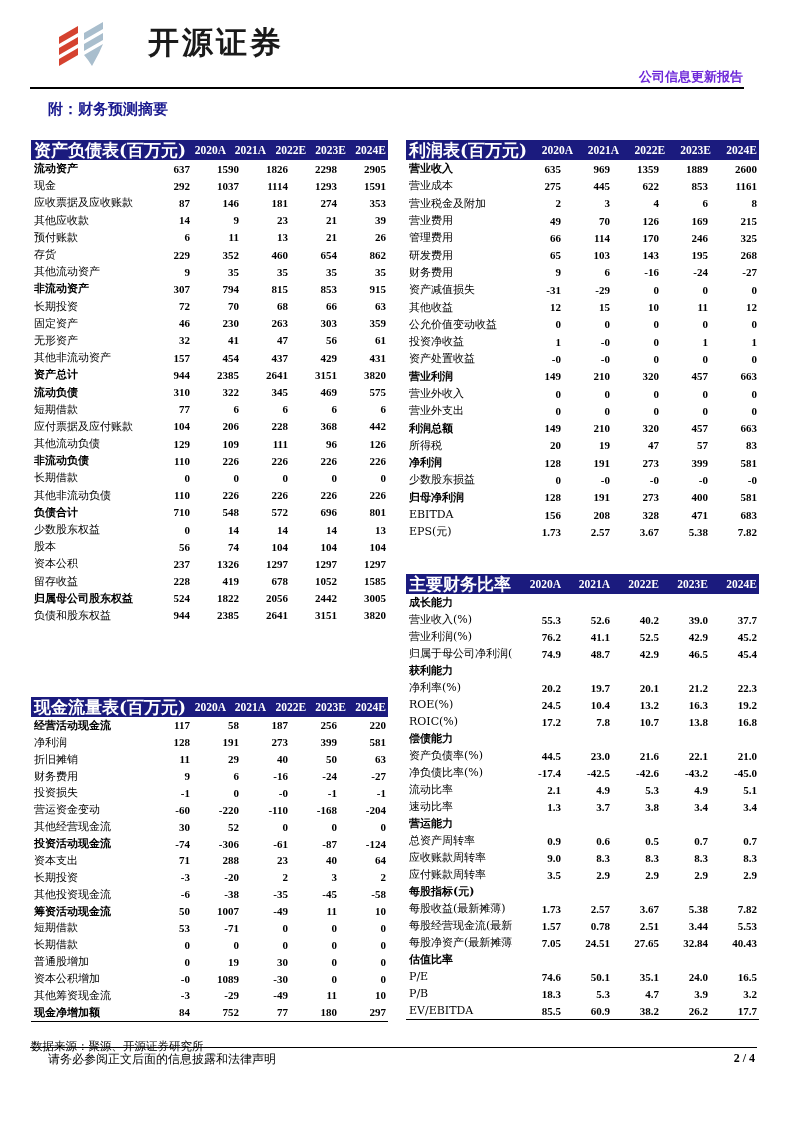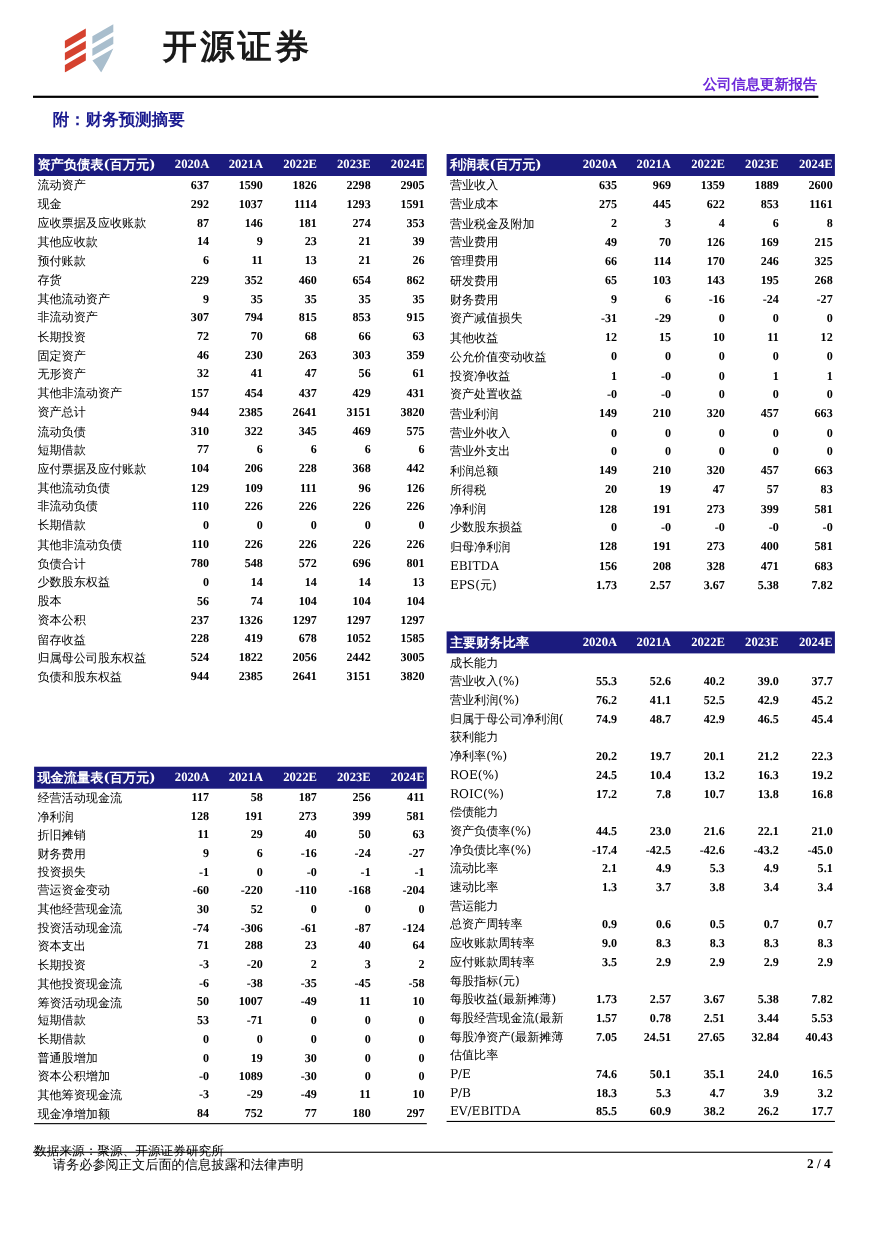--- a/index.html
+++ b/index.html
@@ -15,26 +15,26 @@
   
   .logo{position:absolute;left:56px;top:20px;display:flex;align-items:center;}
   .logo svg{display:block;margin-right:10px;}
   .brand-name{font-size:31px;font-weight:900;color:#1a1a1a;letter-spacing:3px;font-family:"DejaVu Sans",sans-serif;margin-left:28px;}
   .report-type{position:absolute;right:50px;top:68px;font-size:13px;font-weight:bold;color:#6d28d9;}
   .header-rule{position:absolute;left:30px;top:87px;width:714px;border-top:2px solid #000;}
   .section-title{position:absolute;left:48px;top:100px;font-size:15px;font-weight:bold;color:var(--title-blue);}
   
   .tbl{position:absolute;}
   .t-head{background:var(--navy);color:#fff;display:flex;align-items:center;height:20px;padding:0 2px 0 3px;}
-  .t-title{flex:1;font-size:12px;font-weight:bold;white-space:nowrap;}
+  .t-title{flex:1;font-size:17px;font-weight:bold;white-space:nowrap;}
   .t-year{width:49px;text-align:right;font-family:"Liberation Serif",serif;font-weight:bold;font-size:11.5px;}
   .t-row{display:flex;align-items:center;height:var(--rh);padding:0 2px 0 3px;}
   .t-row .lbl{flex:1;font-size:11px;white-space:nowrap;overflow:hidden;color:#000;}
   .t-row .val{width:49px;text-align:right;font-family:"Liberation Serif",serif;font-weight:bold;font-size:11px;color:#000;}
-  .t-row.b .lbl{font-weight:normal;}
+  .t-row.b .lbl{font-weight:bold;}
   .tbl.closed{border-bottom:1.5px solid #000;}
   #tbl-balance{left:31px;top:140px;width:357px;--rh:17.2px;}
   #tbl-cashflow{left:31px;top:697px;width:357px;--rh:16.88px;}
   #tbl-income{left:406px;top:140px;width:353px;--rh:17.3px;}
   #tbl-ratios{left:406px;top:558px;width:353px;margin-top:16px;--rh:17.03px;}
   
   .source-note{position:absolute;left:31px;top:1026px;font-size:11.5px;color:#000;margin-top:13px;}
   .footer-rule{position:absolute;left:30px;top:1047px;width:727px;border-top:1.2px solid #000;}
   .footer-disclaimer{position:absolute;left:48px;top:1051px;font-size:12px;color:#000;}
   .footer-page{position:absolute;right:38px;top:1051px;font-size:12px;font-weight:bold;font-family:"Liberation Serif",serif;color:#000;}
@@ -227,21 +227,21 @@
     <div class="t-row">
       <span class="lbl">其他非流动负债</span>
       <span class="val">110</span>
       <span class="val">226</span>
       <span class="val">226</span>
       <span class="val">226</span>
       <span class="val">226</span>
     </div>
     <div class="t-row b">
       <span class="lbl">负债合计</span>
-      <span class="val">780</span>
+      <span class="val">710</span>
       <span class="val">548</span>
       <span class="val">572</span>
       <span class="val">696</span>
       <span class="val">801</span>
     </div>
     <div class="t-row">
       <span class="lbl">少数股东权益</span>
       <span class="val">0</span>
       <span class="val">14</span>
       <span class="val">14</span>
@@ -297,21 +297,21 @@
       <span class="t-year">2022E</span>
       <span class="t-year">2023E</span>
       <span class="t-year">2024E</span>
     </div>
     <div class="t-row b">
       <span class="lbl">经营活动现金流</span>
       <span class="val">117</span>
       <span class="val">58</span>
       <span class="val">187</span>
       <span class="val">256</span>
-      <span class="val">411</span>
+      <span class="val">220</span>
     </div>
     <div class="t-row">
       <span class="lbl">净利润</span>
       <span class="val">128</span>
       <span class="val">191</span>
       <span class="val">273</span>
       <span class="val">399</span>
       <span class="val">581</span>
     </div>
     <div class="t-row">

